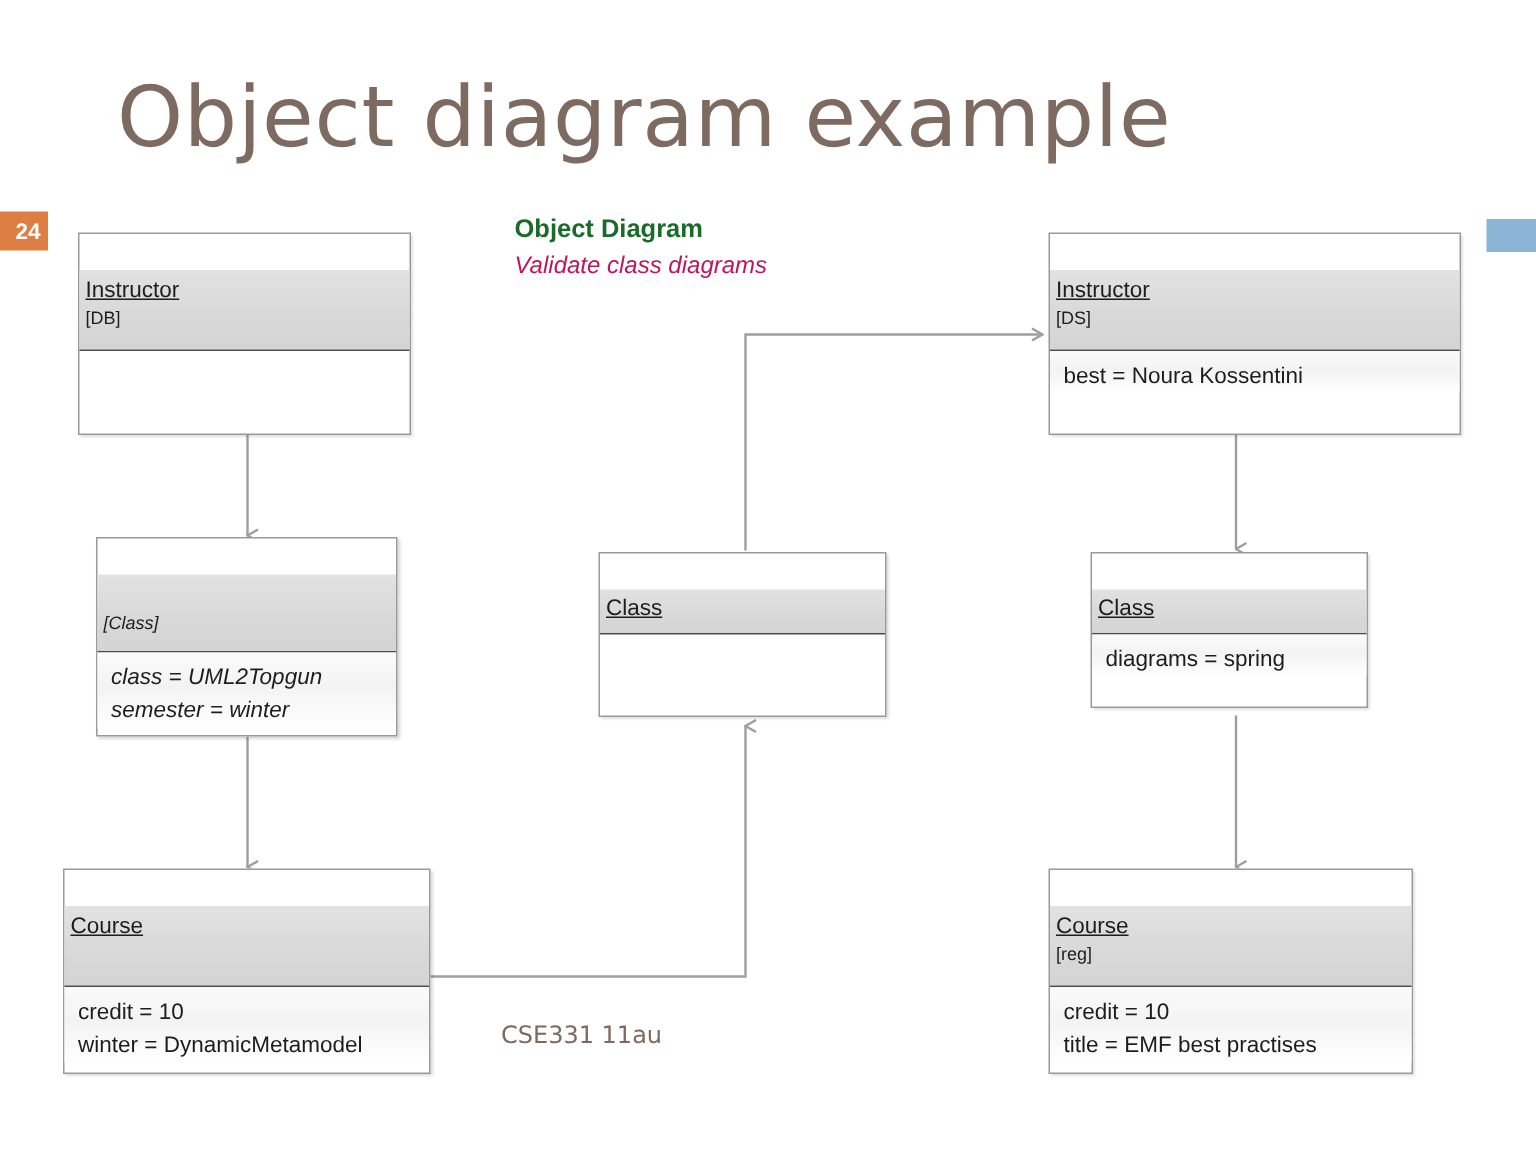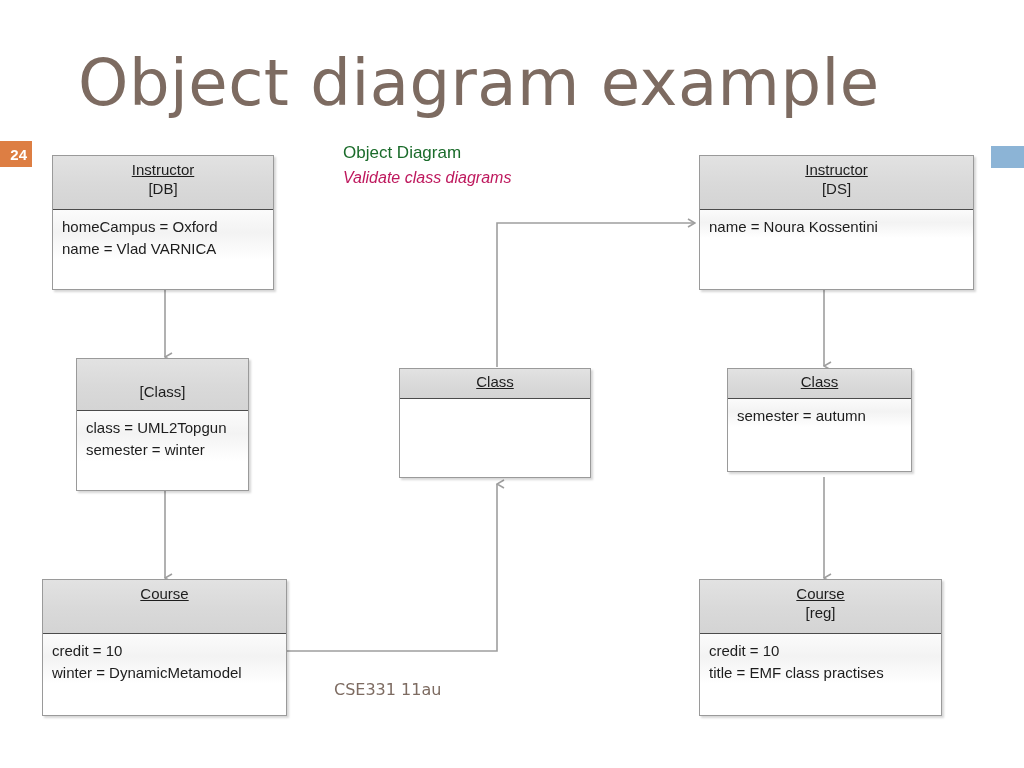--- a/index.html
+++ b/index.html
@@ -13,21 +13,21 @@
     position: relative;
     overflow: hidden;
     font-family: "Liberation Sans", sans-serif;
   }
 
   
   #slide-title {
     position: absolute;
     left: 78px;
     top: 46px;
-    font-size: 64px;
+    font-size: 56px;
     font-weight: 400;
     color: #7d6b61;
     letter-spacing: 0.5px;
     white-space: nowrap;
     font-family: "DejaVu Sans", sans-serif;
   }
   #slide-number-badge {
     position: absolute;
     left: -14px;
     top: 141px;
@@ -62,21 +62,21 @@
   }
 
   
   #diagram-caption {
     position: absolute;
     left: 343px;
     top: 143px;
   }
   #diagram-caption .dc-title {
     font-size: 17px;
-    font-weight: normal;
+    font-weight: bold;
     color: #1a6b2a;
     margin: 0 0 6px 0;
     white-space: nowrap;
   }
   #diagram-caption .dc-sub {
     font-size: 16px;
     font-style: italic;
     color: #be185d;
     white-space: nowrap;
   }
@@ -86,33 +86,34 @@
     position: absolute;
     box-sizing: border-box;
     border: 1px solid #9a9a9a;
     background: #ffffff;
     box-shadow: 1.5px 1.5px 2px rgba(0,0,0,0.16);
   }
   .uml-header {
     box-sizing: border-box;
     background: linear-gradient(to bottom, #e2e2e2 0%, #d9d9d9 55%, #d4d4d4 100%);
     border-bottom: 1.5px solid #4b4b4b;
-    text-align: center;
+    text-align: left;
     padding: 5px 4px 6px 4px;
+    margin-top: 24px;
   }
   .uml-name {
     font-size: 15px;
     color: #1d1d1d;
     text-decoration: underline;
     line-height: 18px;
     white-space: nowrap;
     min-height: 18px;
   }
   .uml-instance {
-    font-size: 15px;
+    font-size: 12px;
     color: #1d1d1d;
     line-height: 19px;
     white-space: nowrap;
   }
   .uml-body {
     box-sizing: border-box;
     background: linear-gradient(to bottom, #fbfbfb 0%, #f3f3f3 45%, #ffffff 100%);
     padding: 6px 0 0 9px;
   }
   .uml-attr {
@@ -170,27 +171,23 @@
   <line x1="824" y1="289" x2="824" y2="366" stroke="#9e9e9e" stroke-width="1.6" marker-end="url(#arrow-down)"></line>
 
   <line x1="824" y1="477" x2="824" y2="578" stroke="#9e9e9e" stroke-width="1.6" marker-end="url(#arrow-down)"></line>
 </svg>
 
 <div class="uml-box" style="left:52px; top:155px; width:222px; height:135px;">
   <div class="uml-header" style="height:54px;">
     <div class="uml-name">Instructor</div>
     <div class="uml-instance">[DB]</div>
   </div>
-  <div class="uml-body">
-    <div class="uml-attr">homeCampus = Oxford</div>
-    <div class="uml-attr">name = Vlad VARNICA</div>
-  </div>
-</div>
-
-<div class="uml-box" style="left:76px; top:358px; width:173px; height:133px;">
+</div>
+
+<div class="uml-box" style="left:64px; top:358px; width:201px; height:133px;font-style:italic;">
   <div class="uml-header" style="height:52px;">
     <div class="uml-name"></div>
     <div class="uml-instance">[Class]</div>
   </div>
   <div class="uml-body">
     <div class="uml-attr">class = UML2Topgun</div>
     <div class="uml-attr">semester = winter</div>
   </div>
 </div>
 
@@ -209,37 +206,37 @@
     <div class="uml-name">Class</div>
   </div>
 </div>
 
 <div class="uml-box" style="left:699px; top:155px; width:275px; height:135px;">
   <div class="uml-header" style="height:54px;">
     <div class="uml-name">Instructor</div>
     <div class="uml-instance">[DS]</div>
   </div>
   <div class="uml-body">
-    <div class="uml-attr">name = Noura Kossentini</div>
+    <div class="uml-attr">best = Noura Kossentini</div>
   </div>
 </div>
 
 <div class="uml-box" style="left:727px; top:368px; width:185px; height:104px;">
   <div class="uml-header" style="height:30px; padding-top:4px;">
     <div class="uml-name">Class</div>
   </div>
   <div class="uml-body">
-    <div class="uml-attr">semester = autumn</div>
+    <div class="uml-attr">diagrams = spring</div>
   </div>
 </div>
 
 <div class="uml-box" style="left:699px; top:579px; width:243px; height:137px;">
   <div class="uml-header" style="height:54px;">
     <div class="uml-name">Course</div>
     <div class="uml-instance">[reg]</div>
   </div>
   <div class="uml-body">
     <div class="uml-attr">credit = 10</div>
-    <div class="uml-attr">title = EMF class practises</div>
+    <div class="uml-attr">title = EMF best practises</div>
   </div>
 </div>
 
 <div id="slide-footer">CSE331 11au</div>
 
 </body></html>

